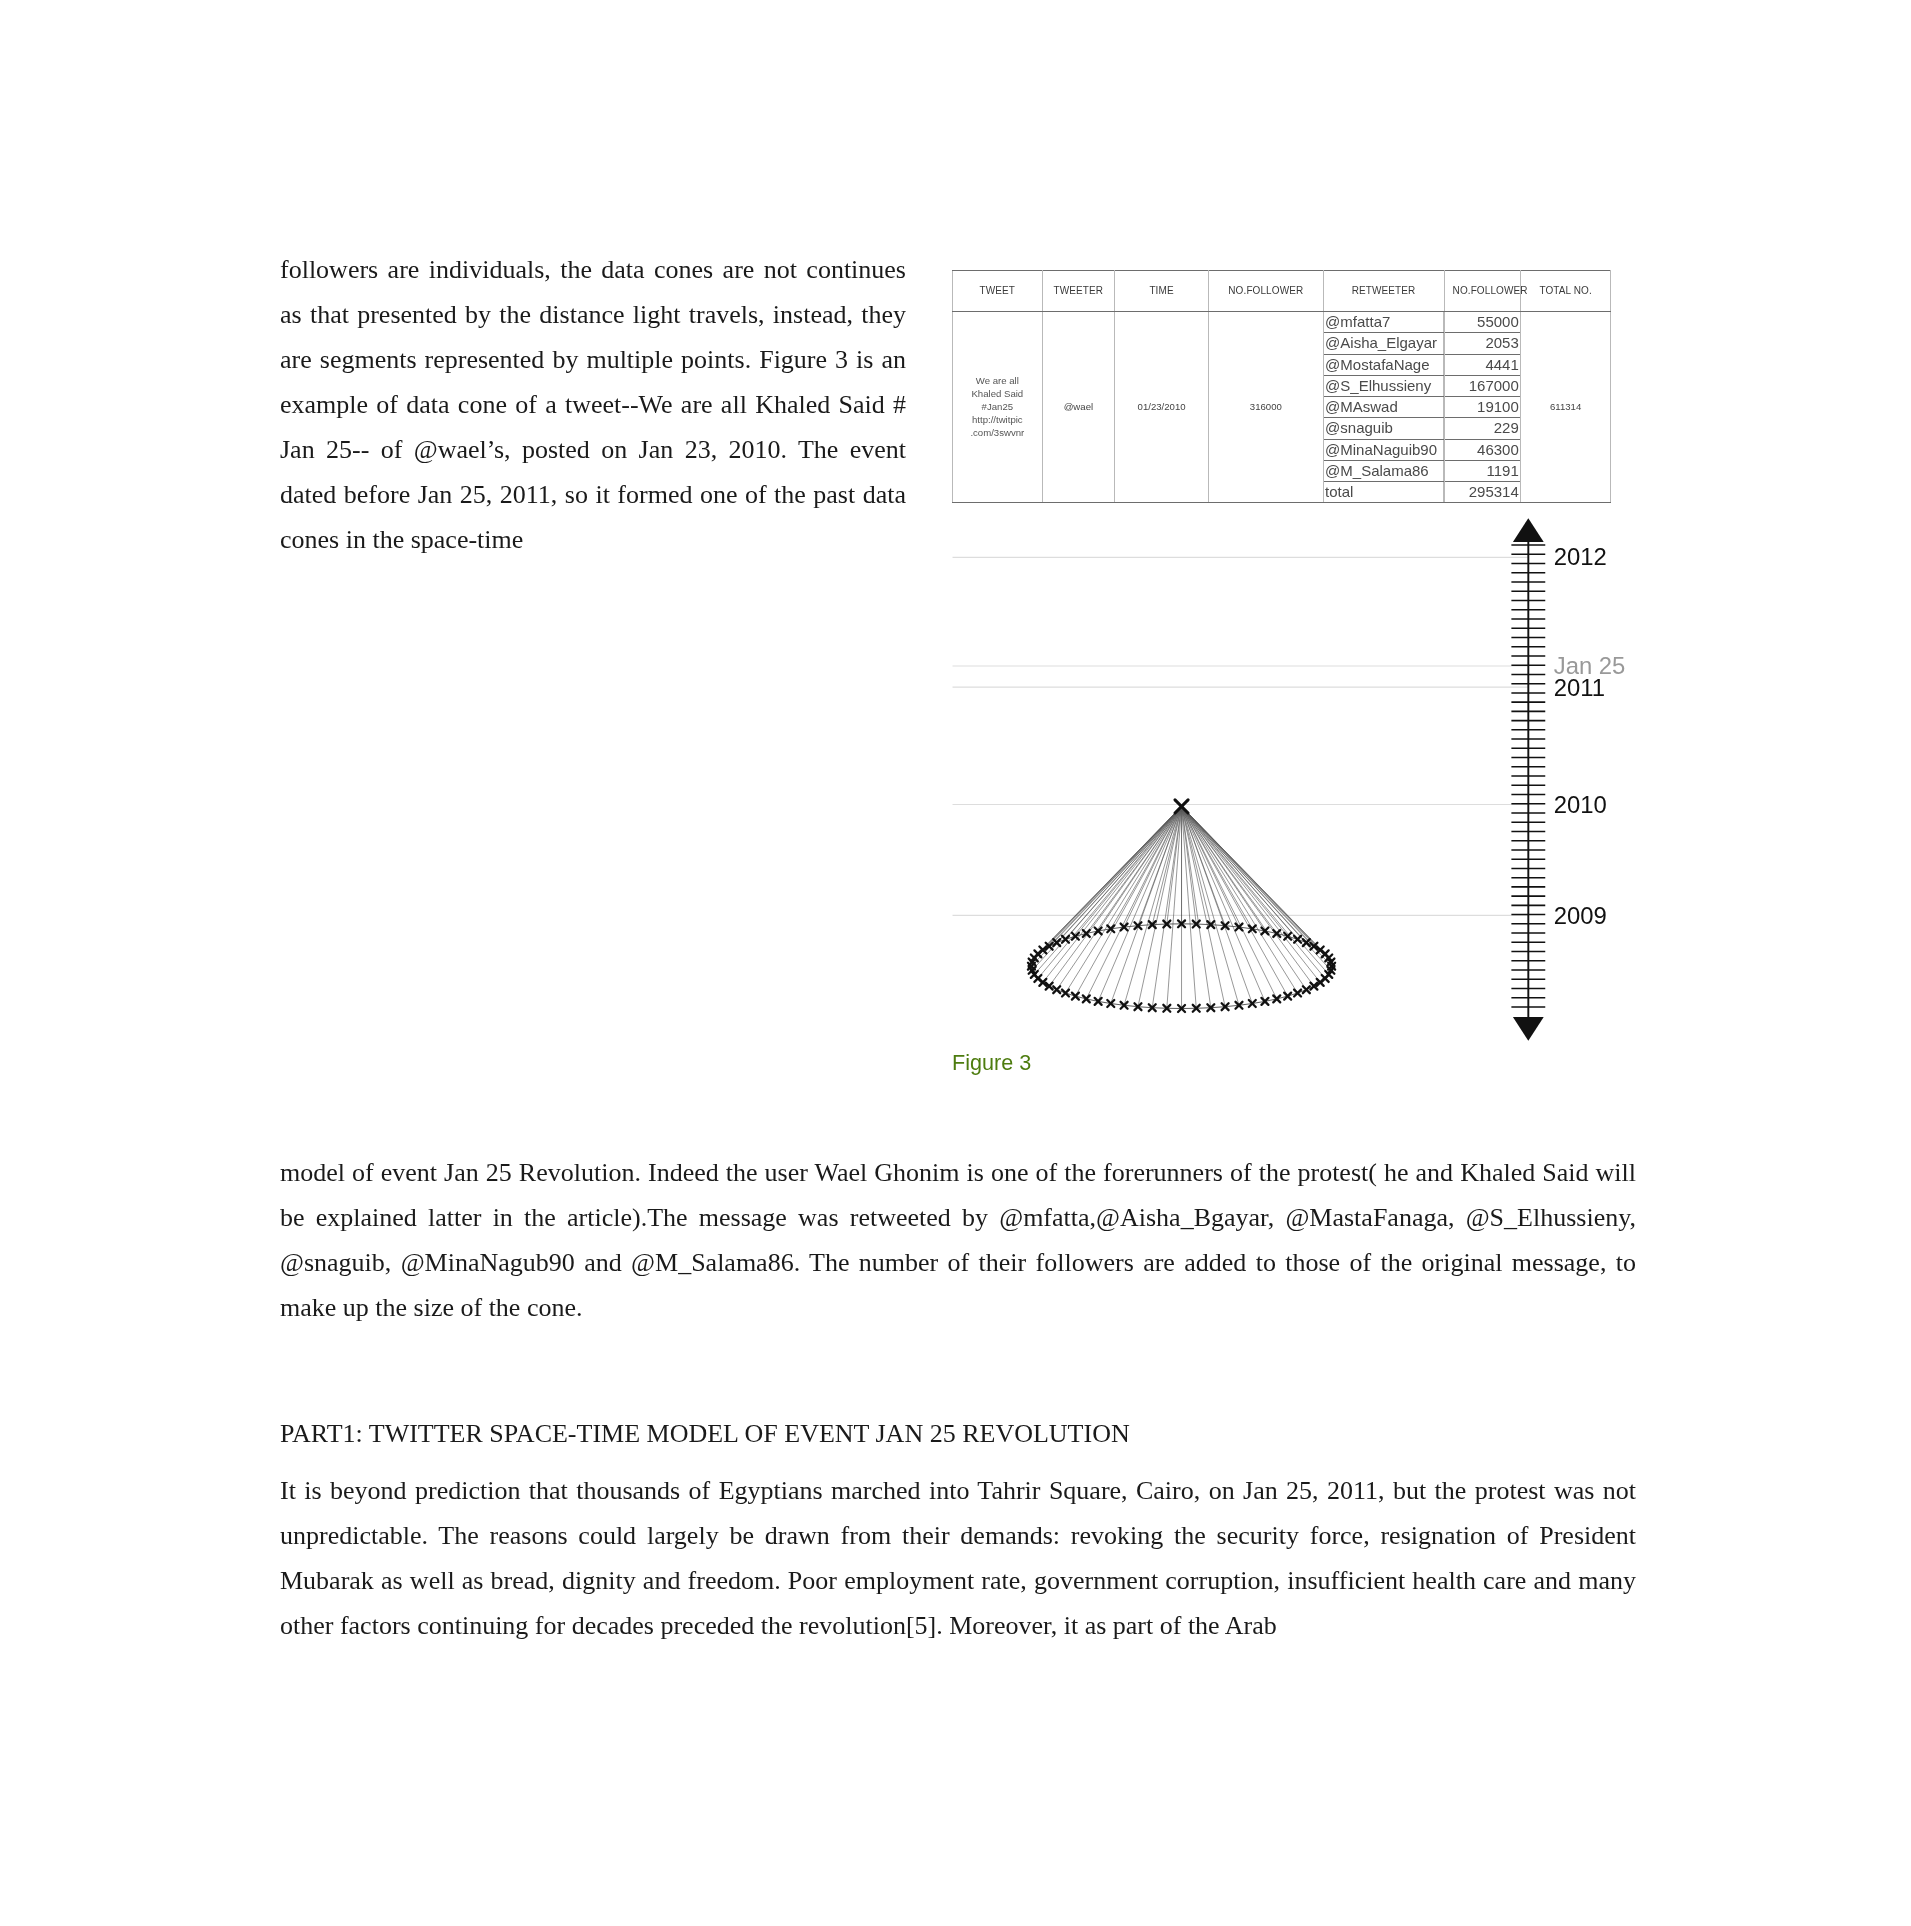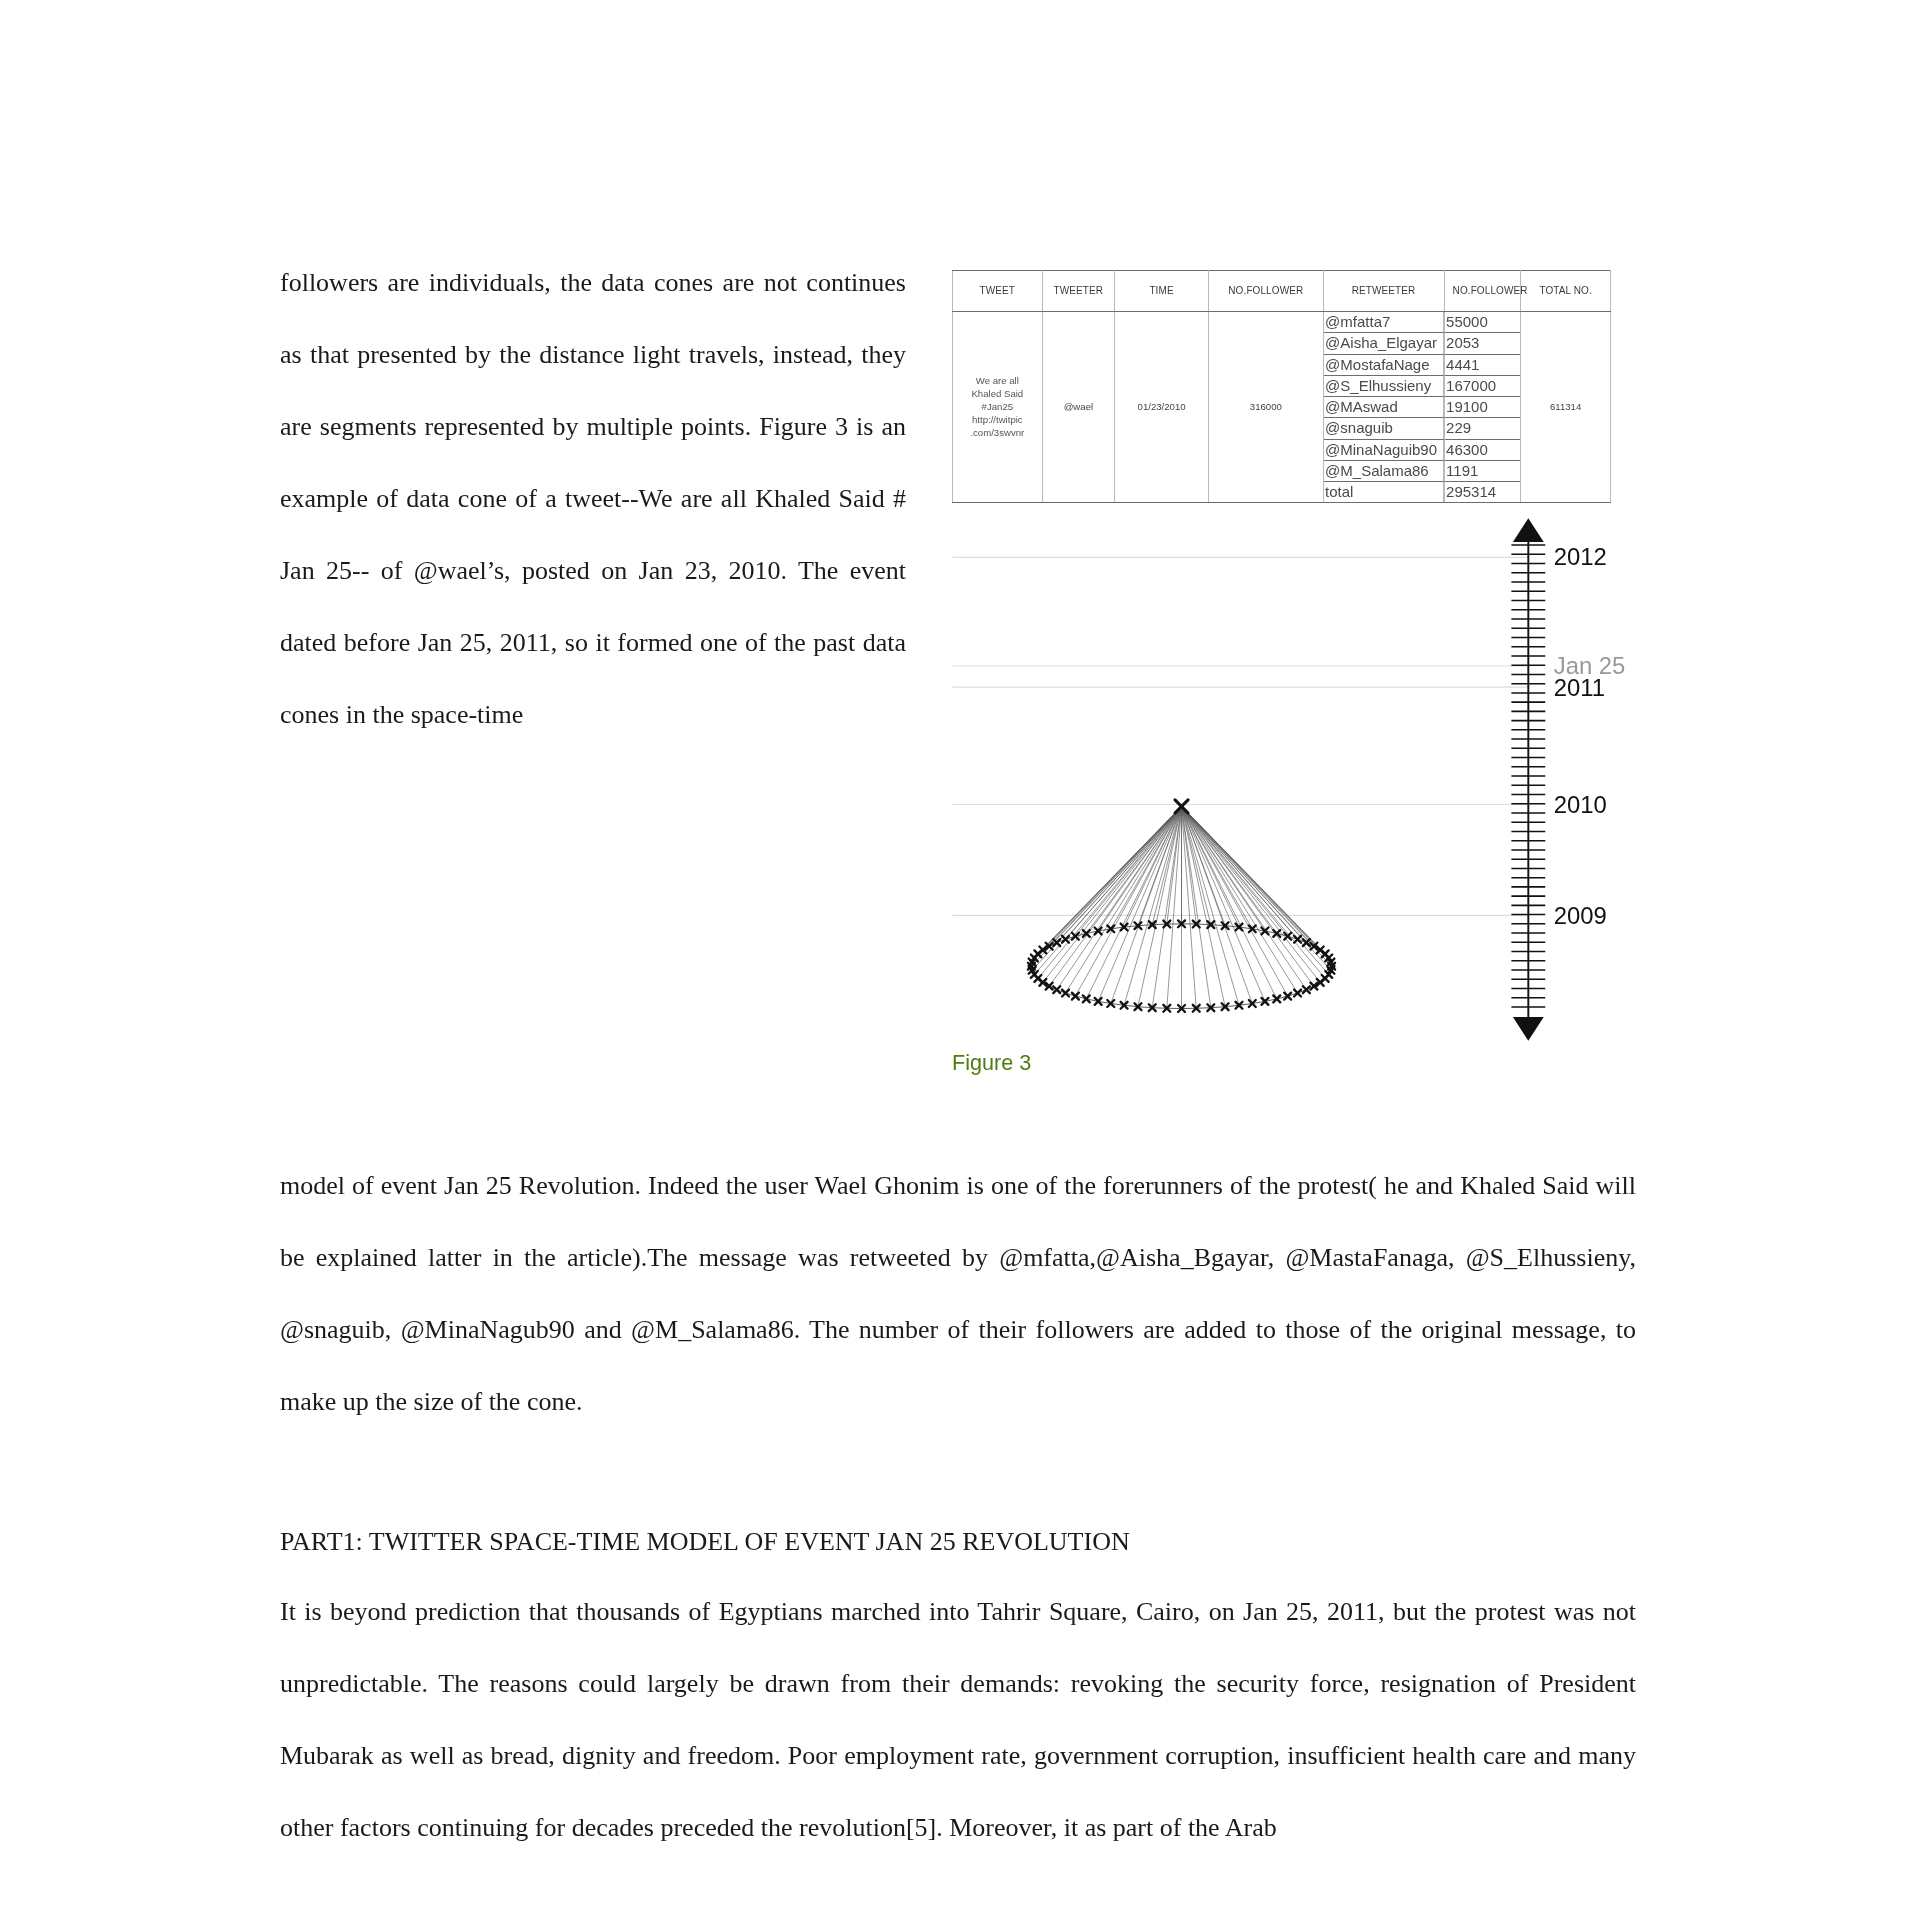--- a/index.html
+++ b/index.html
@@ -22,21 +22,21 @@
     left: 0; top: 0;
     width: 1911px;
     height: 2703px;
     background: #fff;
   }
 
   
   .para {
     font-family: "Liberation Serif", "DejaVu Serif", serif;
     font-size: 26px;
-    line-height: 72px;
+    line-height: 45px;
     text-align: justify;
     text-justify: inter-word;
     margin: 0;
     color: #1a1a1a;
   }
 
   
   .left-col {
     position: absolute;
     left: 280px;
@@ -126,21 +126,21 @@
     color: #4a4a4a;
     padding: 0 1.5px;
   }
   .sub-table tr:last-child td { border-bottom: none; }
   .sub-table td.rt-name {
     text-align: left;
     border-right: 0.8px solid #b9b9b9;
     white-space: nowrap;
     overflow: visible;
   }
-  .sub-table td.rt-num { text-align: left; }
+  .sub-table td.rt-num { text-align: right; }
 
   .col-tweet    { width: 83px; }
   .col-tweeter  { width: 67px; }
   .col-time     { width: 87px; }
   .col-nofoll   { width: 106px; }
   .col-retw     { width: 112px; }
   .col-nofoll2  { width: 71px; }
   .col-total    { width: 83px; }
 
   

